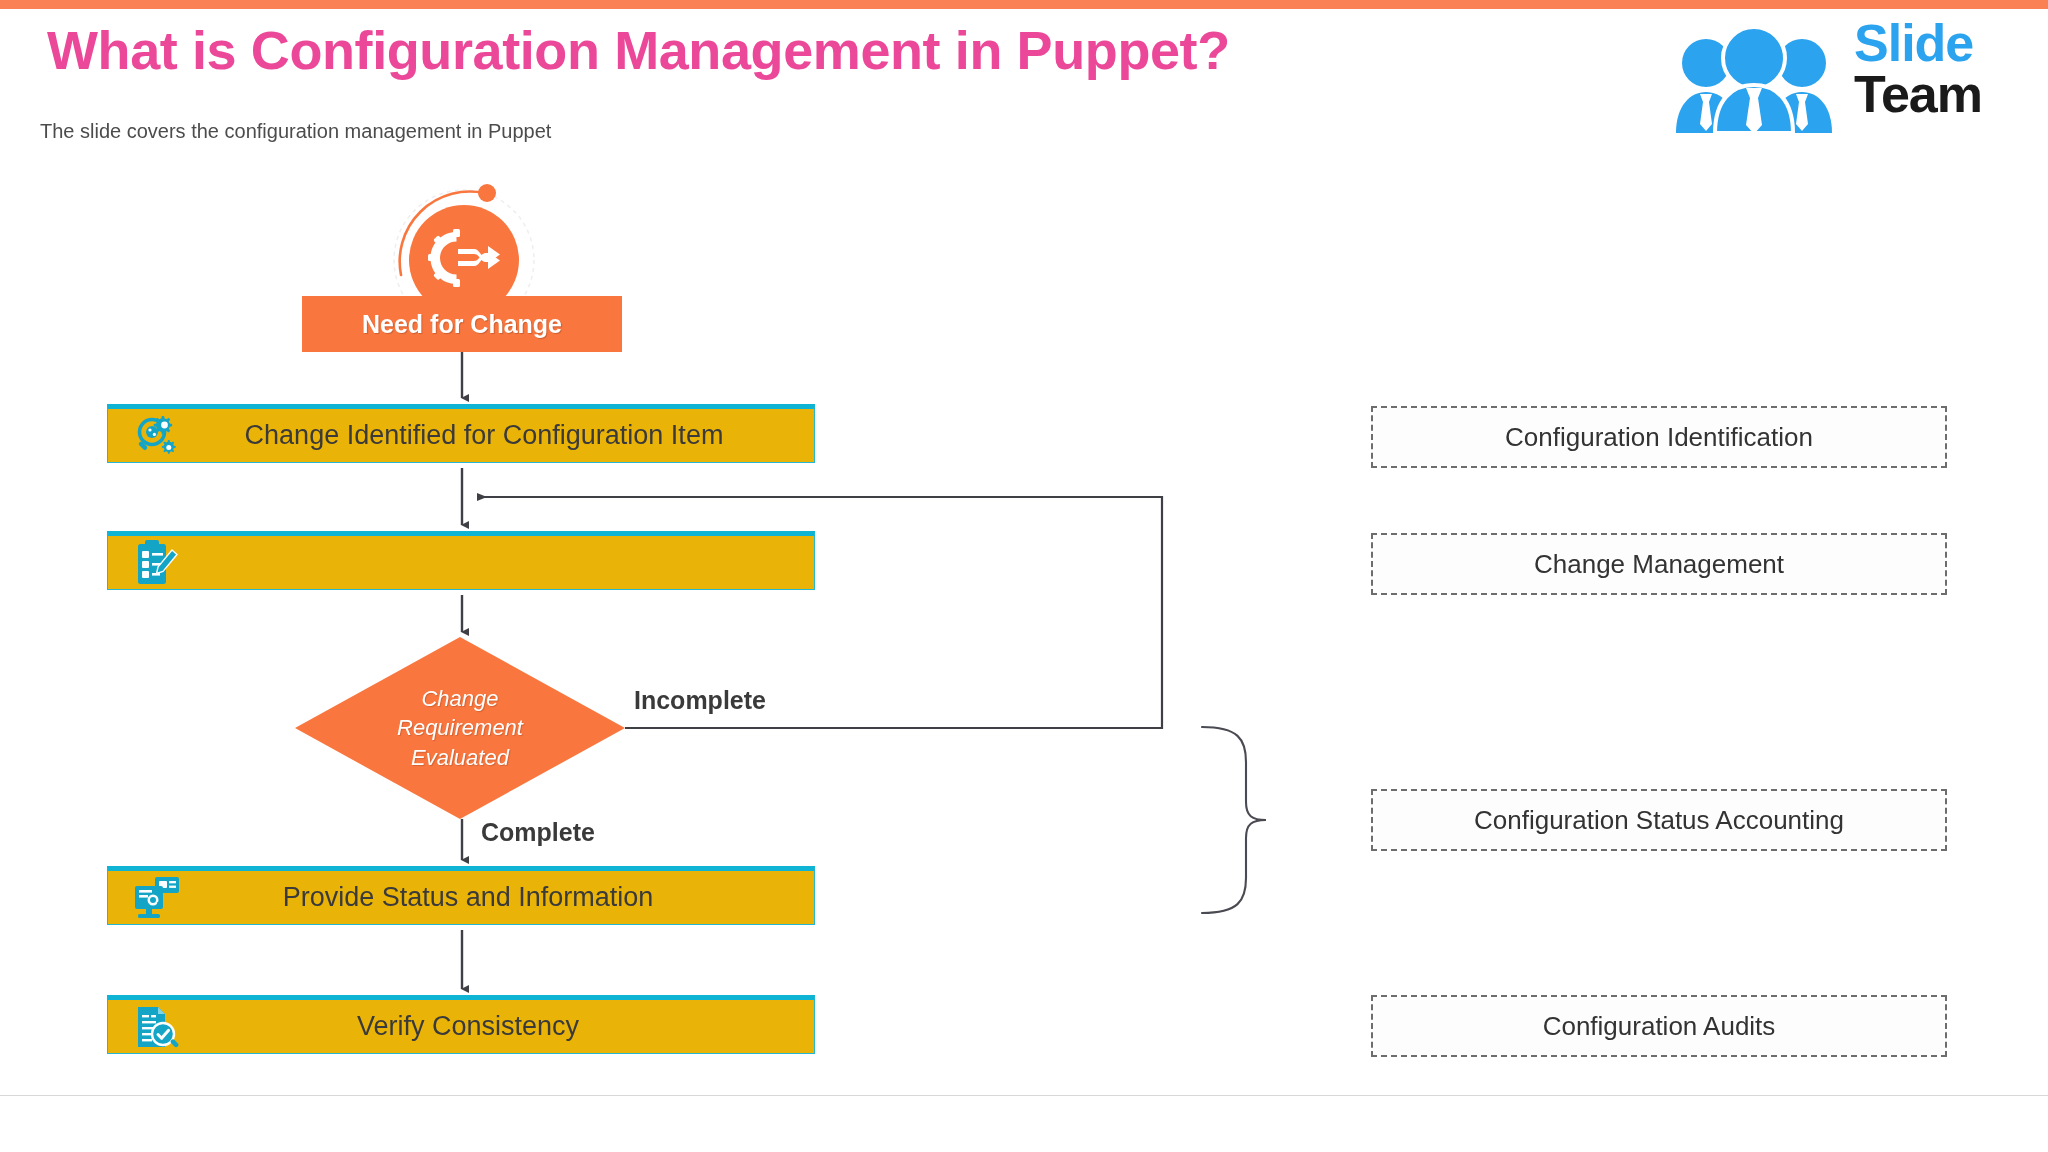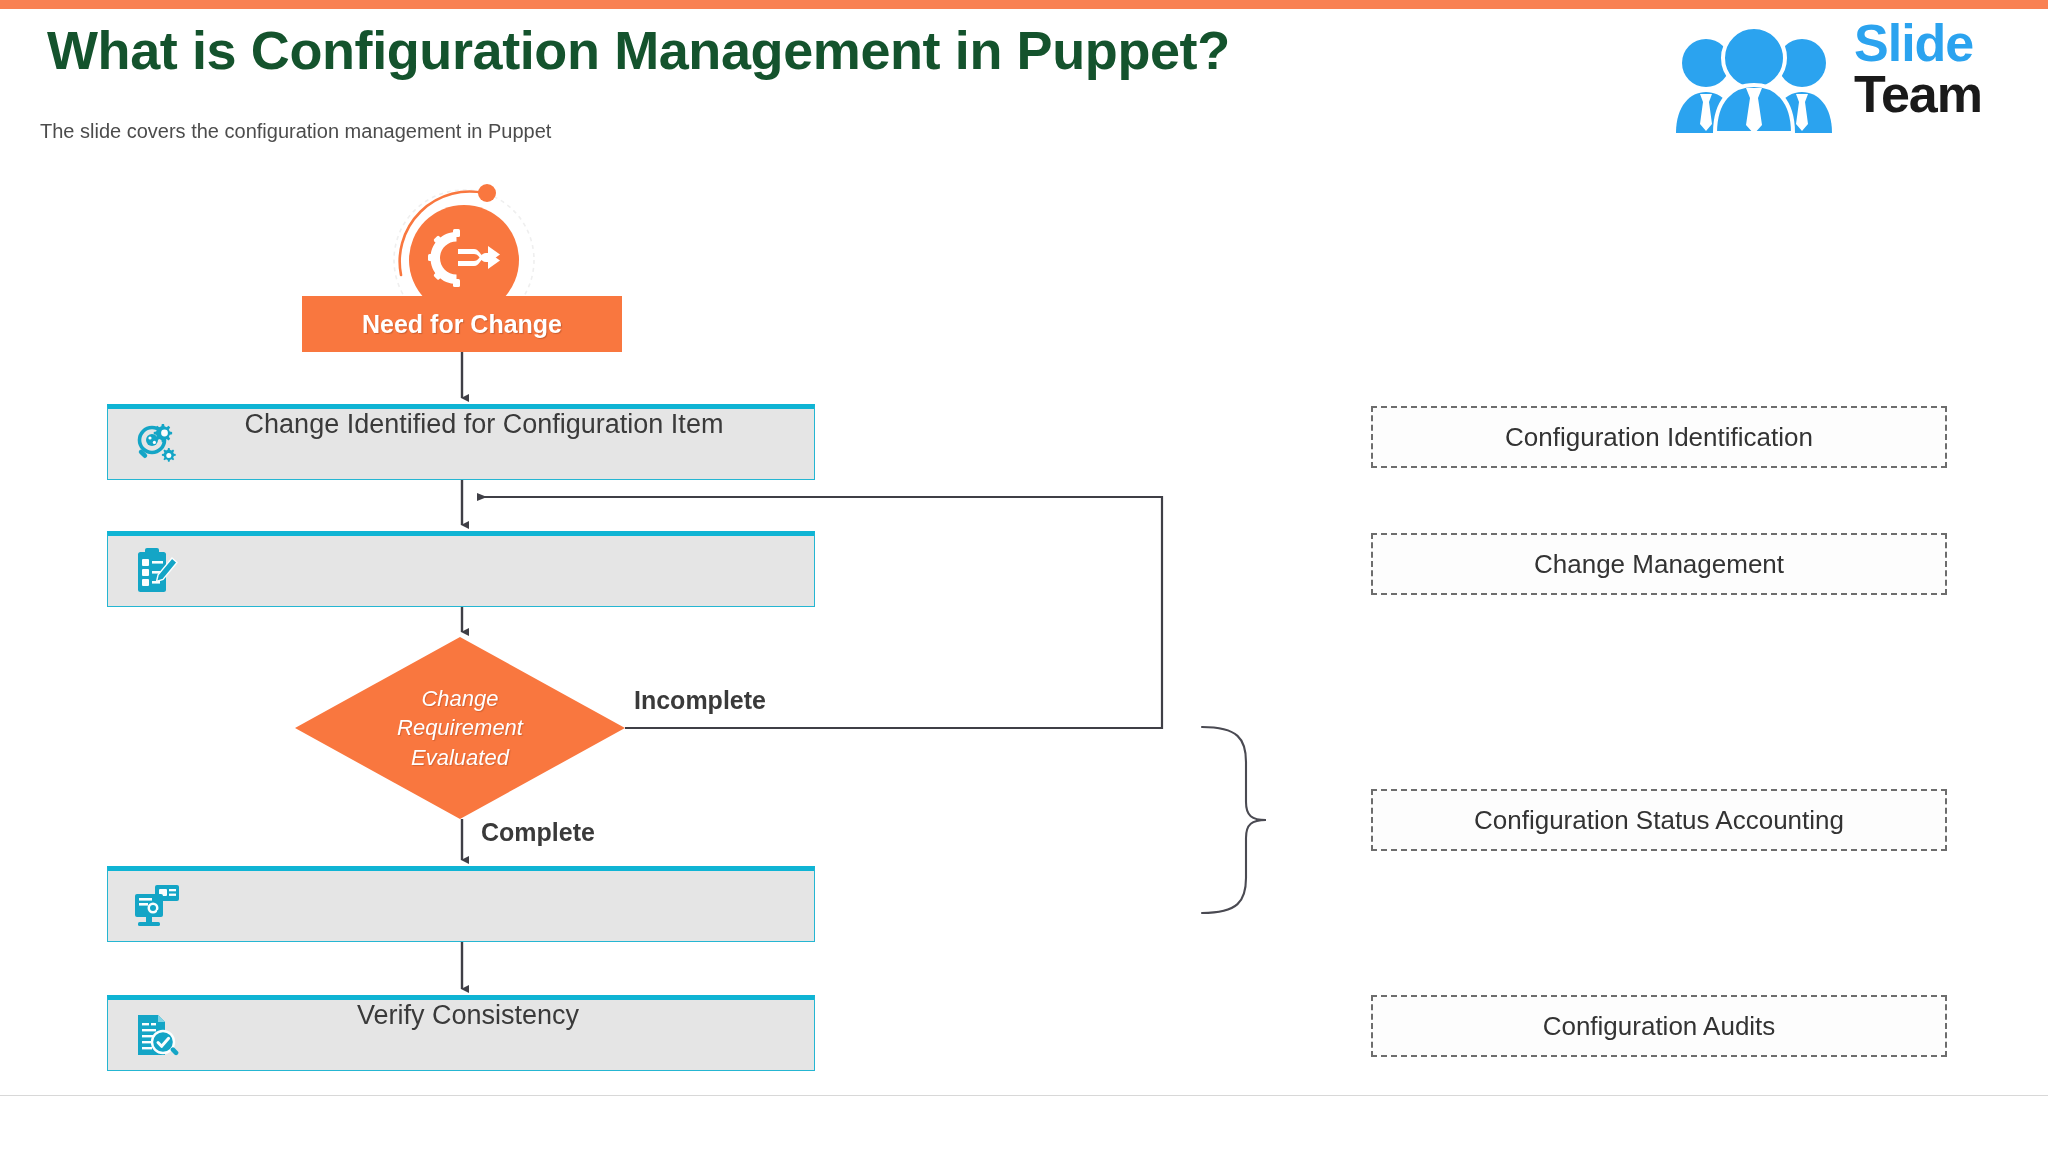--- a/index.html
+++ b/index.html
@@ -24,21 +24,21 @@
     background: #F98153;
   }
 
   
   #page-title {
     position: absolute;
     left: 47px; top: 22px;
     width: 1600px;
     font-size: 54px;
     font-weight: bold;
-    color: #14532d;
+    color: #ec4899;
     letter-spacing: -0.4px;
     line-height: 1.05;
     white-space: nowrap;
   }
   #page-subtitle {
     position: absolute;
     left: 40px; top: 120px;
     font-size: 20px;
     color: #4C4C4C;
     font-weight: normal;
@@ -104,26 +104,27 @@
     font-weight: bold;
     display: flex; align-items: center; justify-content: center;
     text-shadow: 1px 1px 1px rgba(120,50,20,0.35);
   }
 
   
   .proc-box {
     position: absolute;
     left: 107px;
     width: 708px;
-    height: 76px;
-    background: #e5e5e5;
+    height: 59px;
+    background: #eab308;
     border: 1.5px solid #25B6D2;
     border-top: 5px solid #0FB4D4;
     box-sizing: border-box;
     display: flex;
+    align-items: center;
   }
   .proc-icon {
     position: absolute;
     left: 26px; top: 50%;
     transform: translateY(-50%);
     width: 46px; height: 46px;
     display: flex; align-items: center; justify-content: center;
   }
   .proc-label {
     width: 100%;
@@ -339,20 +340,21 @@
         <rect x="5" y="14" width="13" height="2.6" fill="#FBFEFE"></rect>
         <rect x="5" y="19" width="9" height="2.6" fill="#FBFEFE"></rect>
         <circle cx="19" cy="24" r="5.5" fill="#FBFEFE"></circle>
         <circle cx="19" cy="24" r="3" fill="#14A5C6"></circle>
         <rect x="22.5" y="27" width="6" height="2.8" rx="1.4" transform="rotate(45 25.5 28.4)"></rect>
         <rect x="12" y="33" width="6" height="6"></rect>
         <rect x="4" y="38" width="22" height="4" rx="1.6"></rect>
       </g>
     </svg>
   </span>
+  <span class="proc-label">Provide Status and Information</span>
 </div>
 
 <div class="proc-box" id="box-verify">
   <span class="proc-icon">
     <svg width="44" height="46" viewBox="0 0 44 46">
       <g fill="#14A5C6">
         <path d="M3,3 h20 l7,7 v33 h-27 z"></path>
         <path d="M23,3 l7,7 h-7 z" fill="#7FD4E6"></path>
         <rect x="7" y="11" width="7" height="2.4" fill="#FBFEFE"></rect>
         <rect x="16" y="11" width="5" height="2.4" fill="#FBFEFE"></rect>

